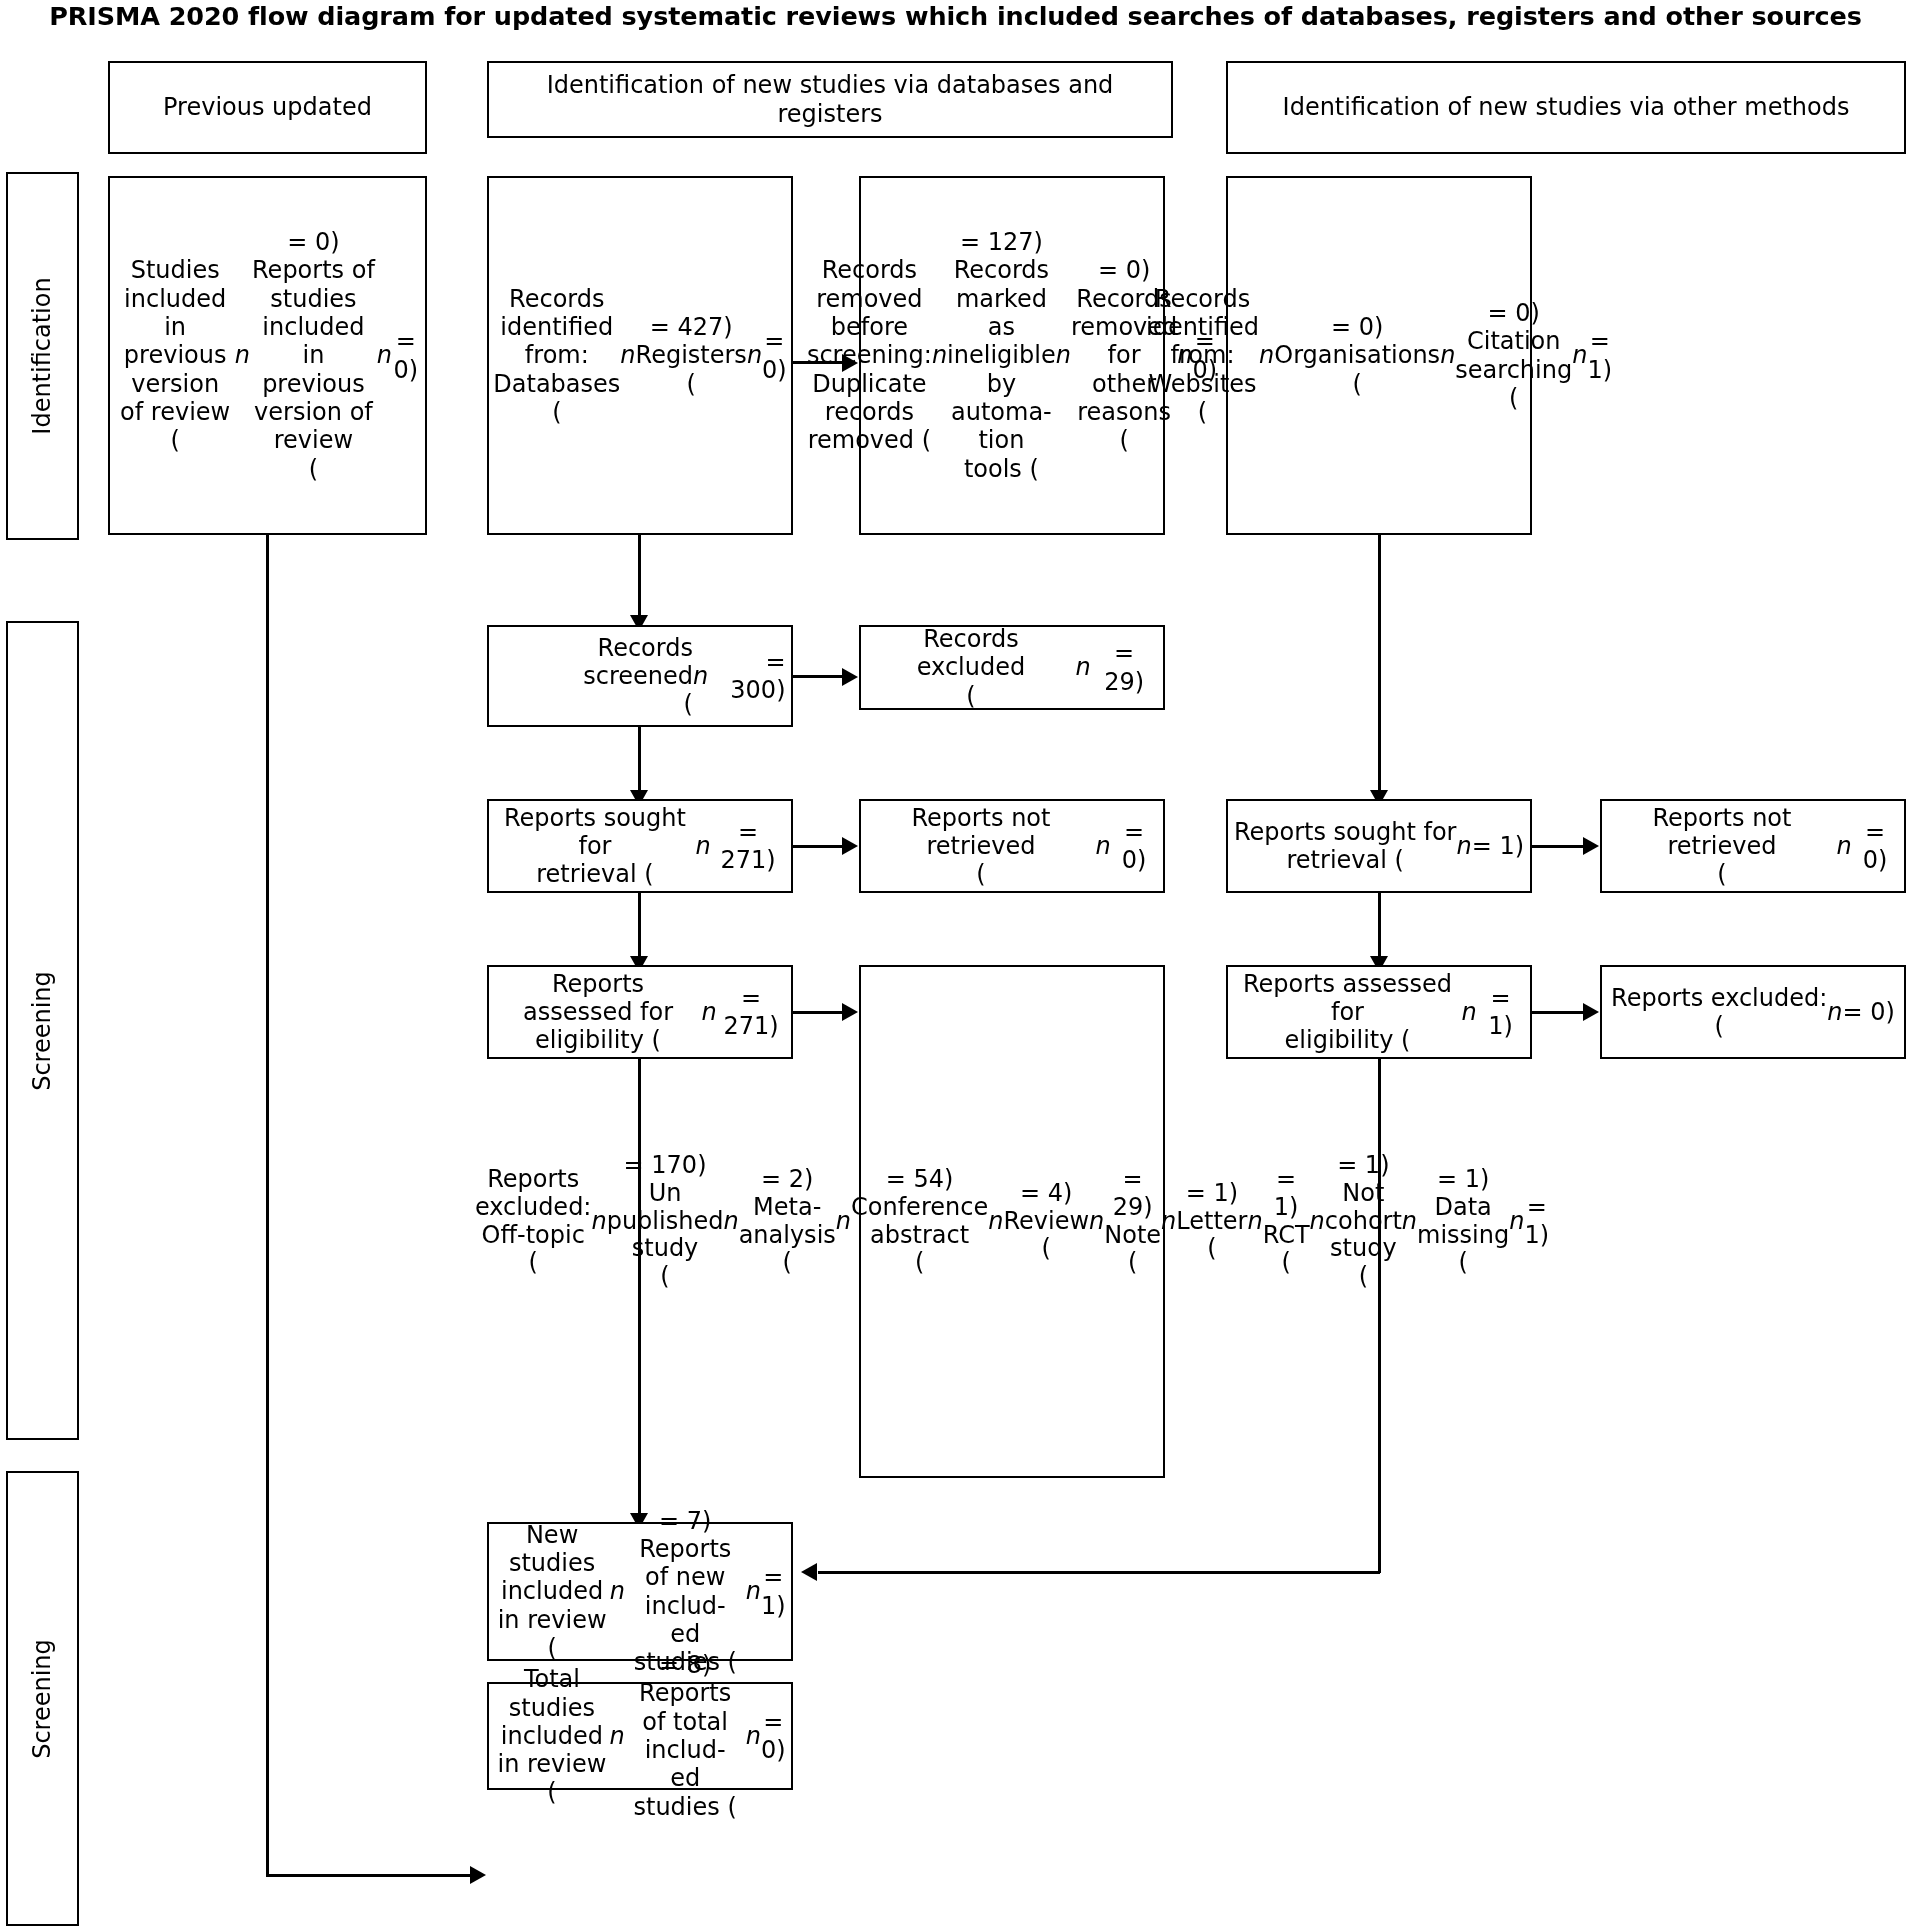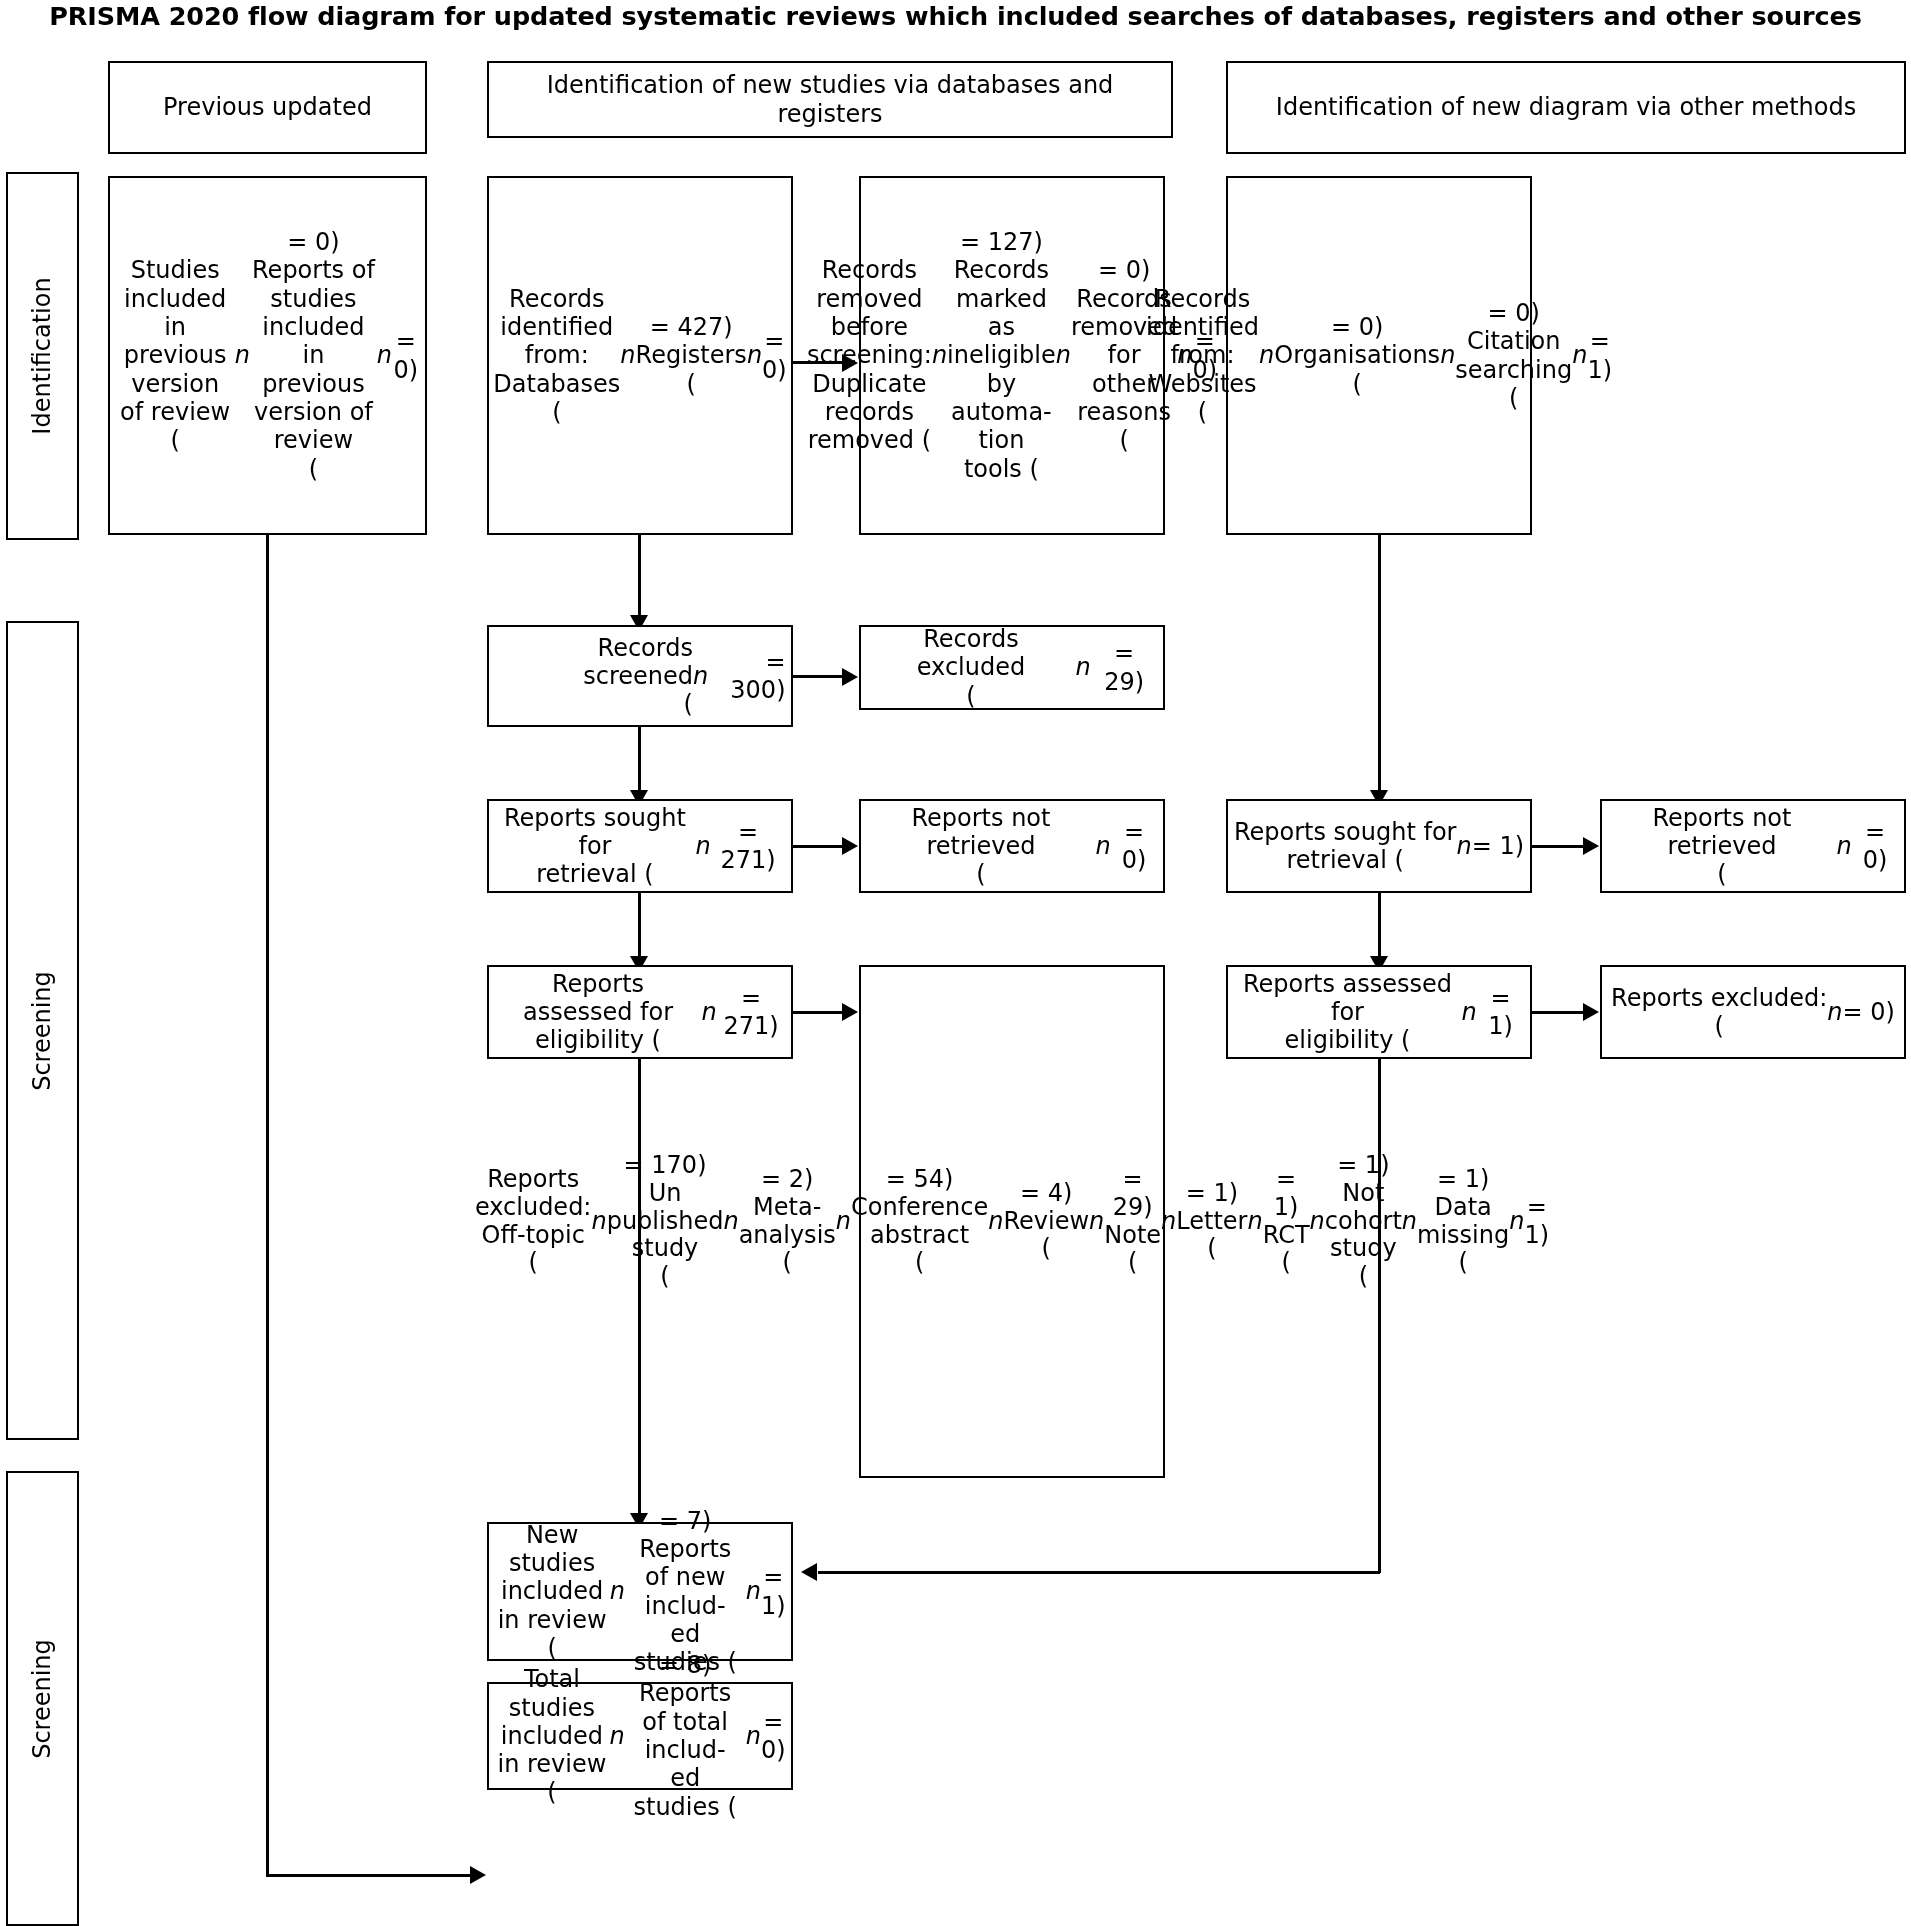--- a/index.html
+++ b/index.html
@@ -102,21 +102,21 @@
   </div>
 
   <div class="side" style="left:5.5px; top:1471px; width:73px; height:455px;">
     <span>Screening</span>
   </div>
 
   <div class="box header-box" style="left:108px; top:61px; width:319px; height:93px;">Previous updated</div>
 
   <div class="box header-box" style="left:487px; top:61px; width:686px; height:77px; white-space:normal;text-align:center;">Identification of new studies via databases and registers</div>
 
-  <div class="box header-box" style="left:1226px; top:61px; width:680px; height:93px; white-space:normal;">Identification of new diagram via other methods</div>
+  <div class="box header-box" style="left:1226px; top:61px; width:680px; height:93px; white-space:normal;">Identification of new studies via other methods</div>
 
   <div class="box" style="left:108px; top:176px; width:319px; height:359px;">Studies included<br>in previous version<br>of review (<i>n</i> = 0)<br>Reports of studies<br>included in previous<br>version of review<br>(<i>n</i> = 0)</div>
 
   <div class="box" style="left:487px; top:176px; width:306px; height:359px;">Records identified<br>from:<br>Databases (<i>n</i> = 427)<br>Registers (<i>n</i> = 0)</div>
 
   <div class="box" style="left:859px; top:176px; width:306px; height:359px;">Records removed<br>before screening:<br>Duplicate records<br>removed (<i>n</i> = 127)<br>Records marked as<br>ineligible by automa-<br>tion tools (<i>n</i> = 0)<br>Records removed for<br>other reasons (<i>n</i> = 0)</div>
 
   <div class="box" style="left:1226px; top:176px; width:306px; height:359px;">Records identified<br>from:<br>Websites (<i>n</i> = 0)<br>Organisations (<i>n</i> = 0)<br>Citation searching<br>(<i>n</i> = 1)</div>
 
   <div class="ln hline" style="left:793px; top:361px; width:52px;"></div>

